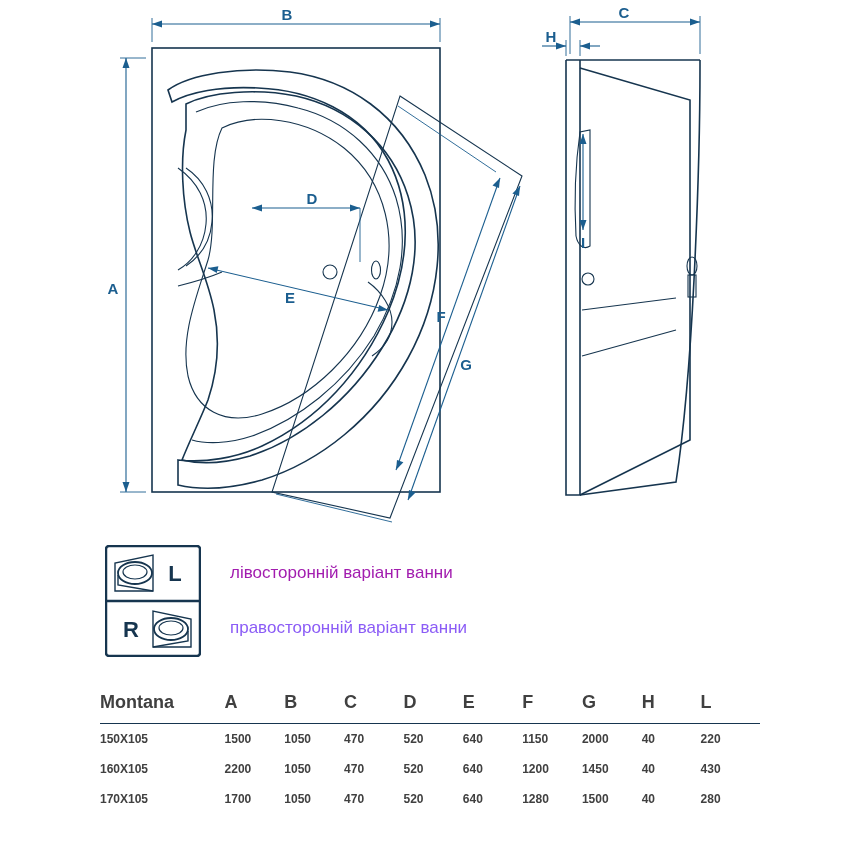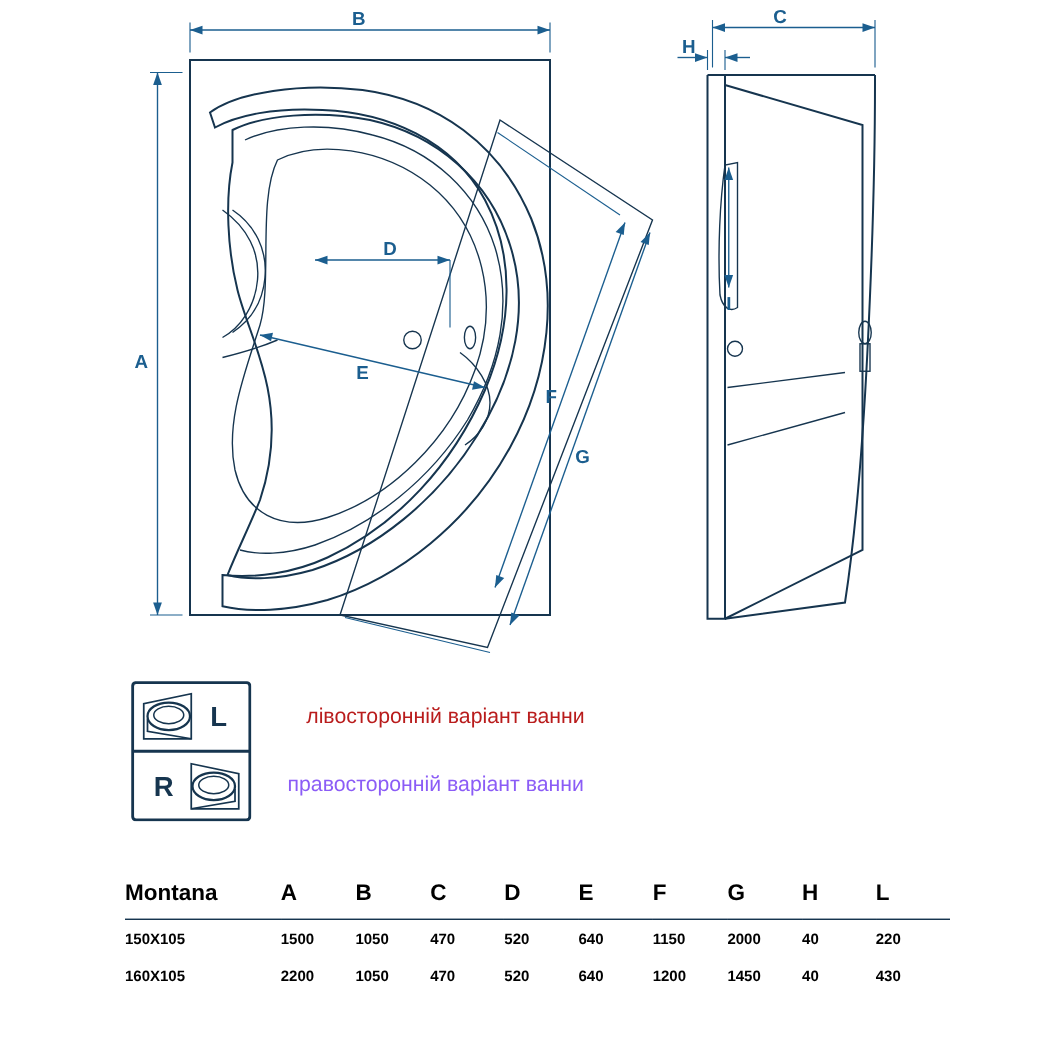--- a/index.html
+++ b/index.html
@@ -42,41 +42,40 @@
   }
   .legend-icon {
     position: absolute;
     left: 0;
     top: 0;
     width: 96px;
     height: 112px;
   }
   .legend-text-l {
     position: absolute;
-    left: 140px;
+    left: 125px;
     top: 18px;
     font-size: 17px;
-    color: #b91c1c;
+    color: #a21caf;
   }
   .legend-text-r {
     position: absolute;
     left: 125px;
     top: 73px;
     font-size: 17px;
     color: #8b5cf6;
   }
   table.specs {
     position: absolute;
     left: 100px;
     top: 684px;
     width: 660px;
     border-collapse: collapse;
     font-size: 17px;
-    color: #000000;
-    margin-top: 12px;
+    color: #404040;
   }
   table.specs th, table.specs td {
     text-align: left;
     padding: 8px 0 8px 0;
     font-weight: bold;
   }
   table.specs thead th {
     border-bottom: 1.5px solid #16354f;
     font-size: 18px;
     padding-bottom: 10px;
@@ -319,16 +318,28 @@
         <td class="val">2200</td>
         <td class="val">1050</td>
         <td class="val">470</td>
         <td class="val">520</td>
         <td class="val">640</td>
         <td class="val">1200</td>
         <td class="val">1450</td>
         <td class="val">40</td>
         <td class="val">430</td>
       </tr>
+      <tr>
+        <td class="model-col">170X105</td>
+        <td class="val">1700</td>
+        <td class="val">1050</td>
+        <td class="val">470</td>
+        <td class="val">520</td>
+        <td class="val">640</td>
+        <td class="val">1280</td>
+        <td class="val">1500</td>
+        <td class="val">40</td>
+        <td class="val">280</td>
+      </tr>
     </tbody>
   </table>
 
 </div>
 
 </body></html>

